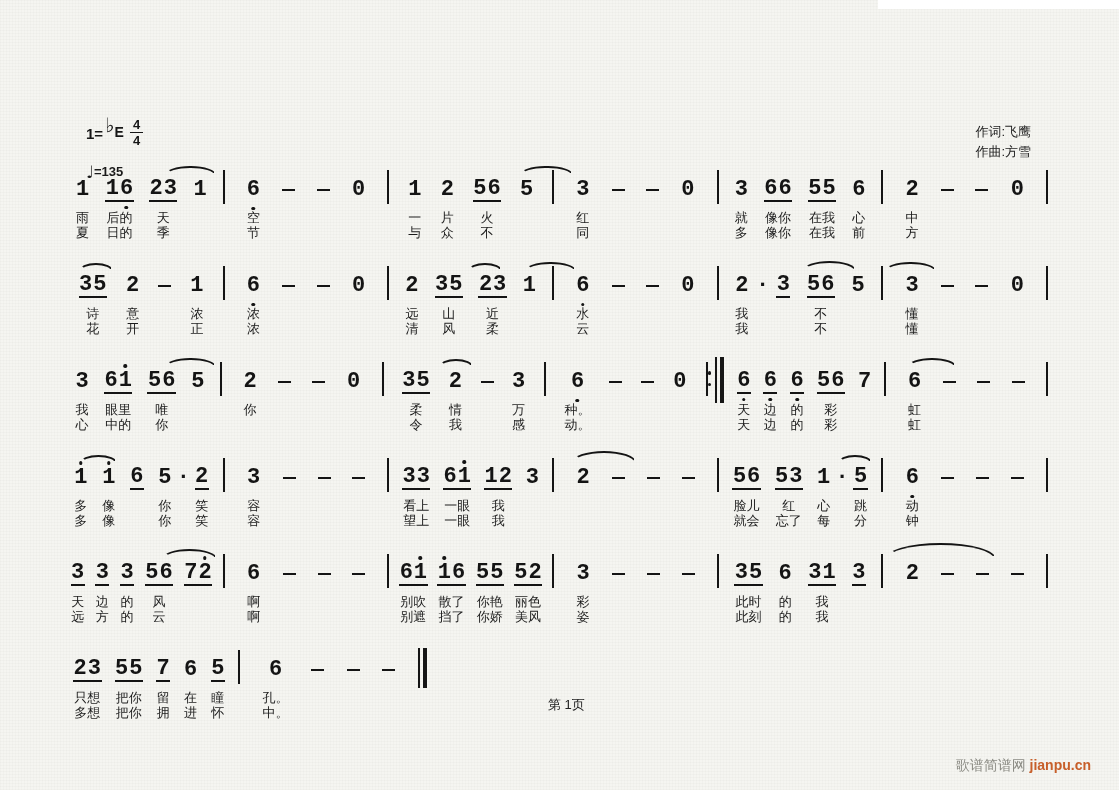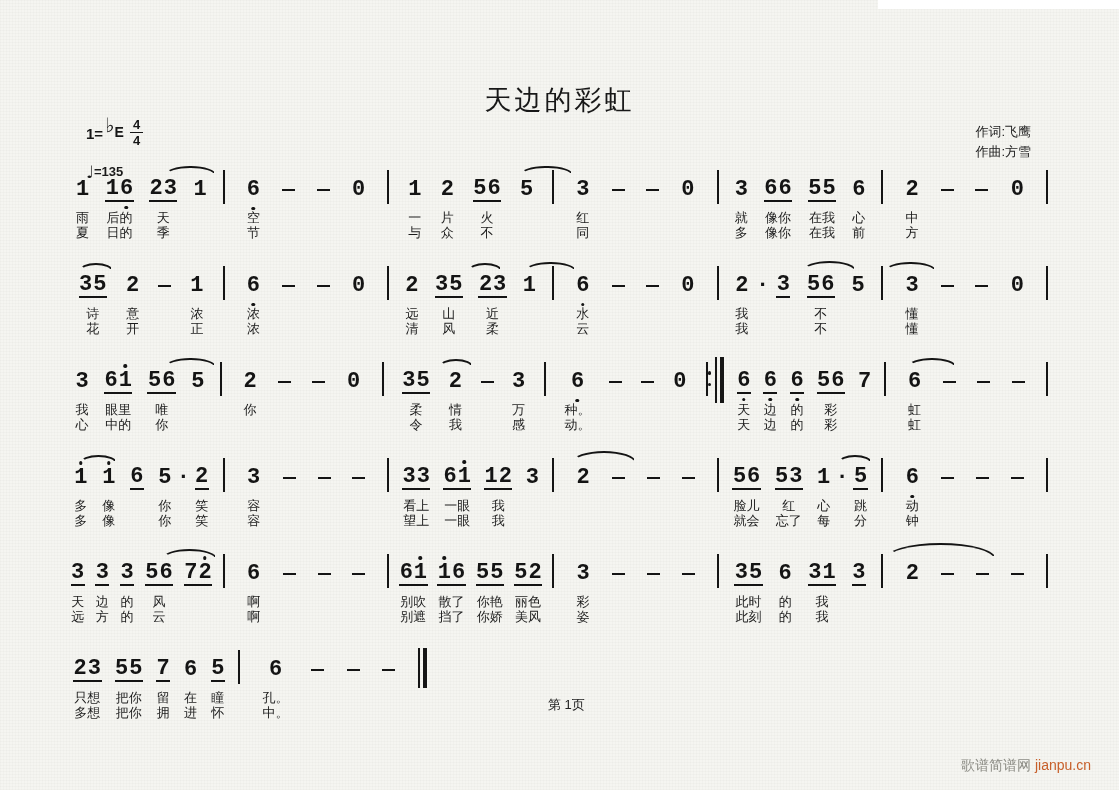--- a/index.html
+++ b/index.html
@@ -50,30 +50,29 @@
   .finalbar .fthin{width:2px;}
   .finalbar .fthick{width:4px;}
   .repeat{flex:0 0 auto;display:flex;margin-top:-3px;}
   .rdots{display:flex;flex-direction:column;gap:8px;margin-right:4px;margin-top:14px;}
   .rdots i{display:block;width:3.5px;height:3.5px;border-radius:50%;background:#151515;}
   .rthin{width:2px;height:46px;background:#151515;margin-right:3px;}
   .rthick{width:4px;height:46px;background:#151515;}
   .pageno{position:absolute;left:548px;top:696px;font-size:13px;color:#222;}
   .watermark{position:absolute;right:28px;top:757px;font-size:14px;white-space:nowrap;}
   .watermark .wsite{color:#8b8b84;margin-left:44px;}
-  .watermark .wurl{color:#c75f2a;font-weight:normal;font-family:"Liberation Sans",sans-serif;margin-top:43px;}
+  .watermark .wurl{color:#c75f2a;font-weight:bold;font-family:"Liberation Sans",sans-serif;margin-top:43px;}
 </style>
 </head>
 <body>
 
 <div class="sheet">
   <div class="scan-strip"></div>
 
 
-  <div class="title">天边的彩虹</div>
 
   <div class="keysig">
     <span>1=</span><span class="flat">♭</span><span class="letter">E</span><span class="frac"><span class="n">4</span><span class="d">4</span></span>
   </div>
 
   <div class="tempo">
     <span class="note">♩</span><span>=135</span>
   </div>
 
   <div class="credits">

